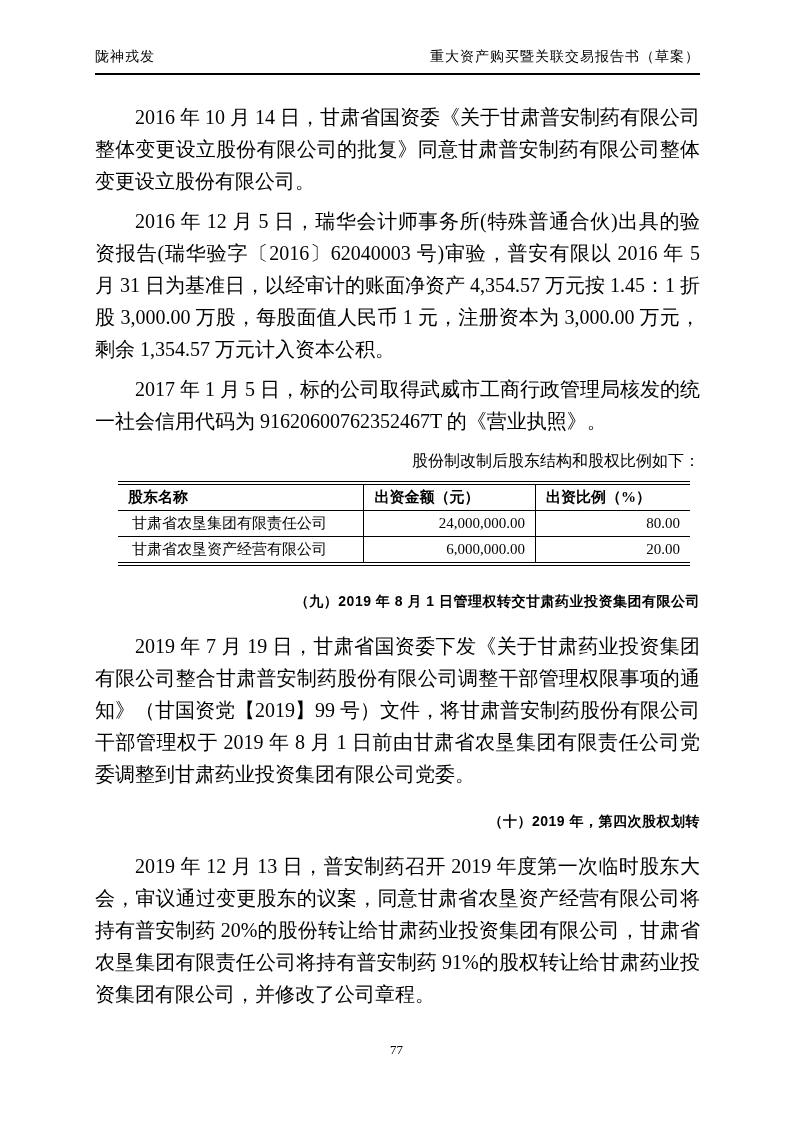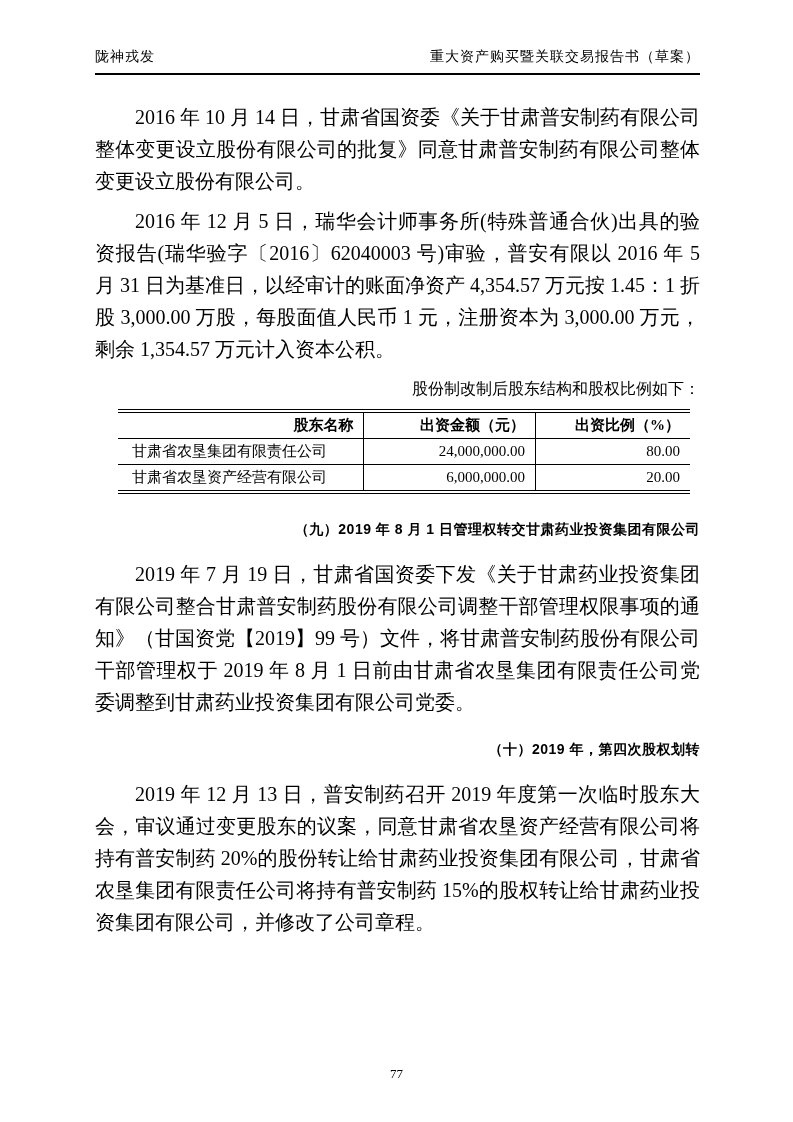--- a/index.html
+++ b/index.html
@@ -35,57 +35,58 @@
   }
   .shareholder-table col.c1 { width: 43%; }
   .shareholder-table col.c2 { width: 30%; }
   .shareholder-table col.c3 { width: 27%; }
   .shareholder-table th, .shareholder-table td {
     border-bottom: 1px solid #000;
     padding: 3px 10px;
     height: 26px;
   }
   .shareholder-table th + th, .shareholder-table td + td { border-left: 1px solid #000; }
-  .shareholder-table th { font-weight: bold; text-align: right; }
+  .shareholder-table th { font-weight: bold; text-align: left; }
   .shareholder-table td.name { text-align: left; padding-left: 14px; }
   .shareholder-table td.num { text-align: right; }
   .shareholder-table tr.total-row td { border-bottom: none; }
   .shareholder-table tr.total-row td.name { text-align: center; font-weight: bold; }
   .shareholder-table tr.total-row td.amount { font-weight: bold; }
   .section-heading {
     font-family: "Liberation Sans", "DejaVu Sans", sans-serif;
     font-size: 14px; font-weight: bold;
     line-height: 26px;
     margin-top: 18px; margin-bottom: 16px;
     letter-spacing: 0.5px;
     text-align: right;
   }
   .heading-9 { margin-top: 22px; }
   .doc-footer {
-    position: absolute; bottom: 40px; left: 0; right: 0;
+    position: absolute; bottom: 64px; left: 0; right: 0;
     text-align: center; font-size: 13px;
   }
 </style>
 </head>
 <body>
 
 <div class="page">
 
   <div class="doc-header">
     <span>陇神戎发</span>
     <span>重大资产购买暨关联交易报告书（草案）</span>
   </div>
 
   <div class="doc-main">
 
     <p class="para">2016 年 10 月 14 日，甘肃省国资委《关于甘肃普安制药有限公司整体变更设立股份有限公司的批复》同意甘肃普安制药有限公司整体变更设立股份有限公司。</p>
 
     <p class="para">2016 年 12 月 5 日，瑞华会计师事务所(特殊普通合伙)出具的验资报告(瑞华验字〔2016〕62040003 号)审验，普安有限以 2016 年 5 月 31 日为基准日，以经审计的账面净资产 4,354.57 万元按 1.45：1 折股 3,000.00 万股，每股面值人民币 1 元，注册资本为 3,000.00 万元，剩余 1,354.57 万元计入资本公积。</p>
 
 
+    <p class="para">2017 年 1 月 5 日，标的公司取得武威市工商行政管理局核发的统一社会信用代码为 91620600762352467T 的《营业执照》。</p>
 
     <p class="table-intro">股份制改制后股东结构和股权比例如下：</p>
 
     <table class="shareholder-table">
       <colgroup>
           <col class="c1">
           <col class="c2">
           <col class="c3">
         </colgroup>
       <thead>
@@ -108,21 +109,21 @@
         </tr>
       </tbody>
     </table>
 
     <h2 class="section-heading heading-9">（九）2019 年 8 月 1 日管理权转交甘肃药业投资集团有限公司</h2>
 
     <p class="para">2019 年 7 月 19 日，甘肃省国资委下发《关于甘肃药业投资集团有限公司整合甘肃普安制药股份有限公司调整干部管理权限事项的通知》（甘国资党【2019】99 号）文件，将甘肃普安制药股份有限公司干部管理权于 2019 年 8 月 1 日前由甘肃省农垦集团有限责任公司党委调整到甘肃药业投资集团有限公司党委。</p>
 
     <h2 class="section-heading">（十）2019 年，第四次股权划转</h2>
 
-    <p class="para">2019 年 12 月 13 日，普安制药召开 2019 年度第一次临时股东大会，审议通过变更股东的议案，同意甘肃省农垦资产经营有限公司将持有普安制药 20%的股份转让给甘肃药业投资集团有限公司，甘肃省农垦集团有限责任公司将持有普安制药 15%的股权转让给甘肃药业投资集团有限公司，并修改了公司章程。</p>
+    <p class="para">2019 年 12 月 13 日，普安制药召开 2019 年度第一次临时股东大会，审议通过变更股东的议案，同意甘肃省农垦资产经营有限公司将持有普安制药 20%的股份转让给甘肃药业投资集团有限公司，甘肃省农垦集团有限责任公司将持有普安制药 91%的股权转让给甘肃药业投资集团有限公司，并修改了公司章程。</p>
 
   </div>
 
   <div class="doc-footer">
     <span>77</span>
   </div>
 
 </div>
 
 </body></html>

